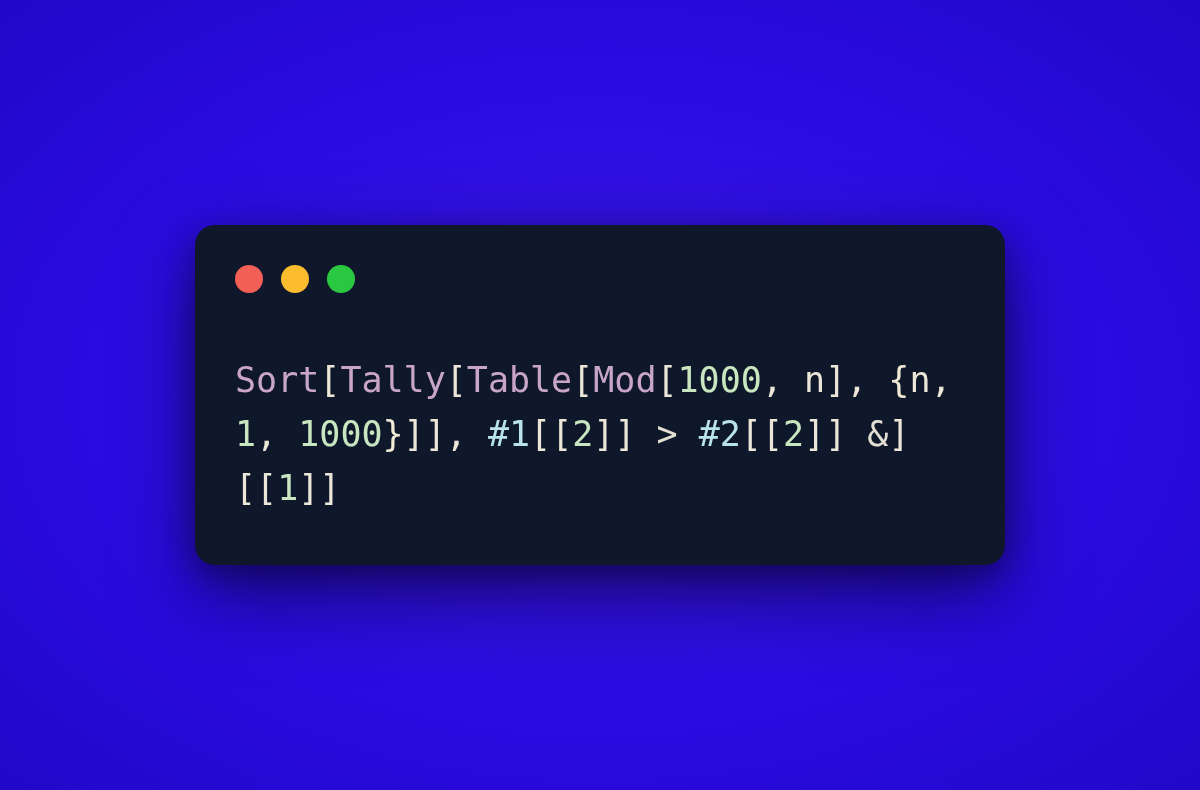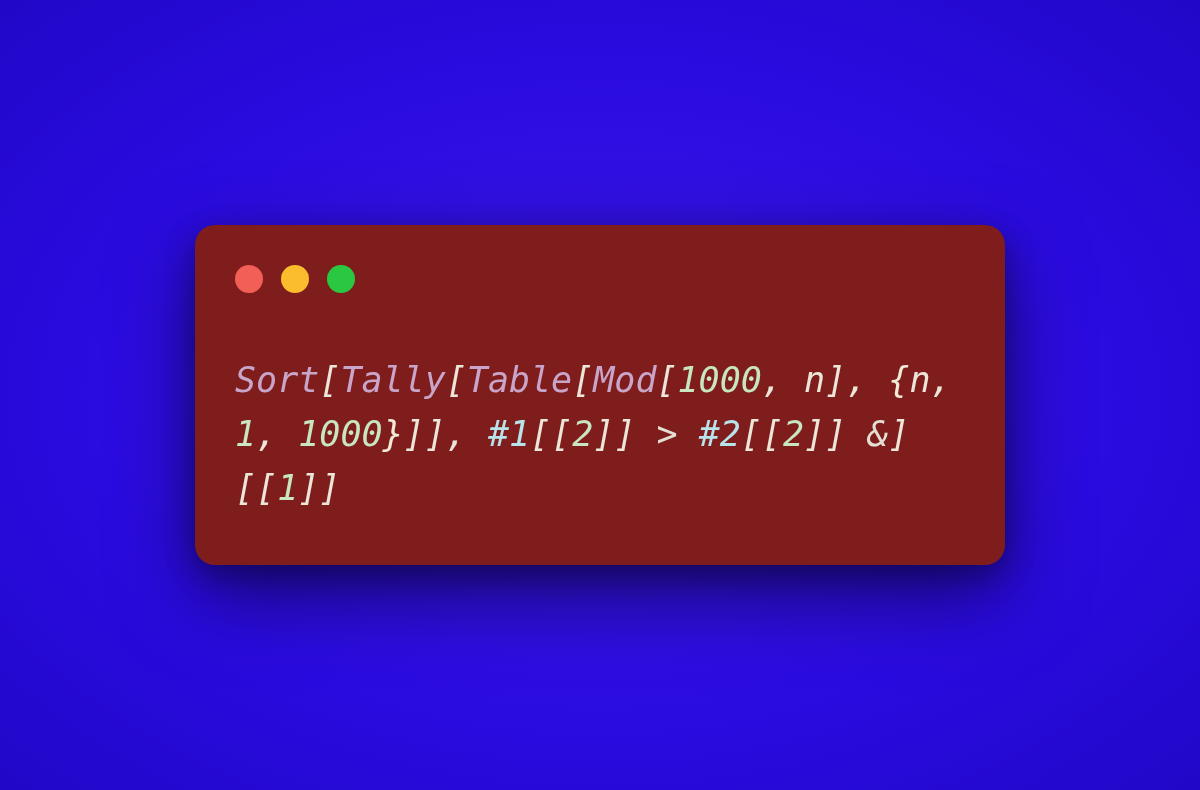--- a/index.html
+++ b/index.html
@@ -11,25 +11,24 @@
     width: 1200px;
     height: 790px;
     background: radial-gradient(ellipse at center, #3b18e8 0%, #2a0be0 60%, #2008c8 100%);
     display: flex;
     align-items: center;
     justify-content: center;
     overflow: hidden;
   }
   .window {
     width: 810px;
-    background: #7f1d1d;
+    background: #0f172a;
     border-radius: 20px;
     padding: 40px 40px 50px 40px;
     box-shadow: 0 30px 80px rgba(0,0,0,0.5), 0 10px 30px rgba(0,0,0,0.3);
-    font-style: italic;
   }
   .traffic-lights {
     display: flex;
     gap: 18px;
     margin-bottom: 60px;
   }
   .light {
     width: 28px;
     height: 28px;
     border-radius: 50%;

